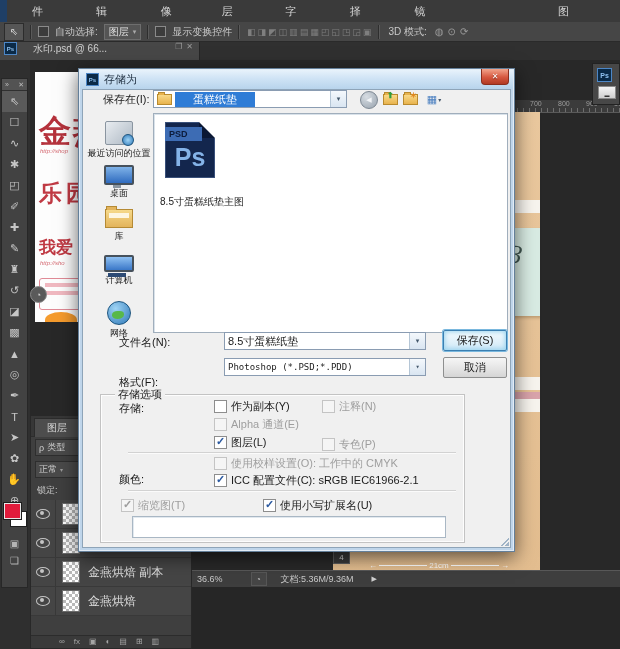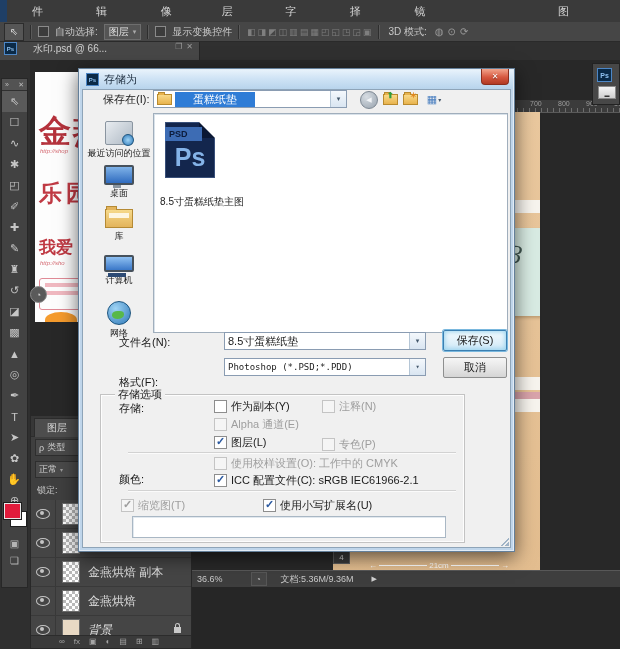--- a/index.html
+++ b/index.html
@@ -370,28 +370,20 @@
           <div class="thumb"></div>
           <span class="lname">金燕烘焙 副本</span>
         </div>
         <div class="lrow">
           <div class="eye-cell">
             <span class="eye"></span>
           </div>
           <div class="thumb"></div>
           <span class="lname">金燕烘焙</span>
         </div>
-        <div class="lrow">
-          <div class="eye-cell">
-            <span class="eye"></span>
-          </div>
-          <div class="thumb tan"></div>
-          <span class="lname italic">背景</span>
-          <span class="lock"></span>
-        </div>
       </div>
     <div class="lp-footer" id="lp-footer">
         <span class="fico">∞</span>
         <span class="fico">fx</span>
         <span class="fico">▣</span>
         <span class="fico">◐</span>
         <span class="fico">▤</span>
         <span class="fico">⊞</span>
         <span class="fico">▥</span>
       </div>

